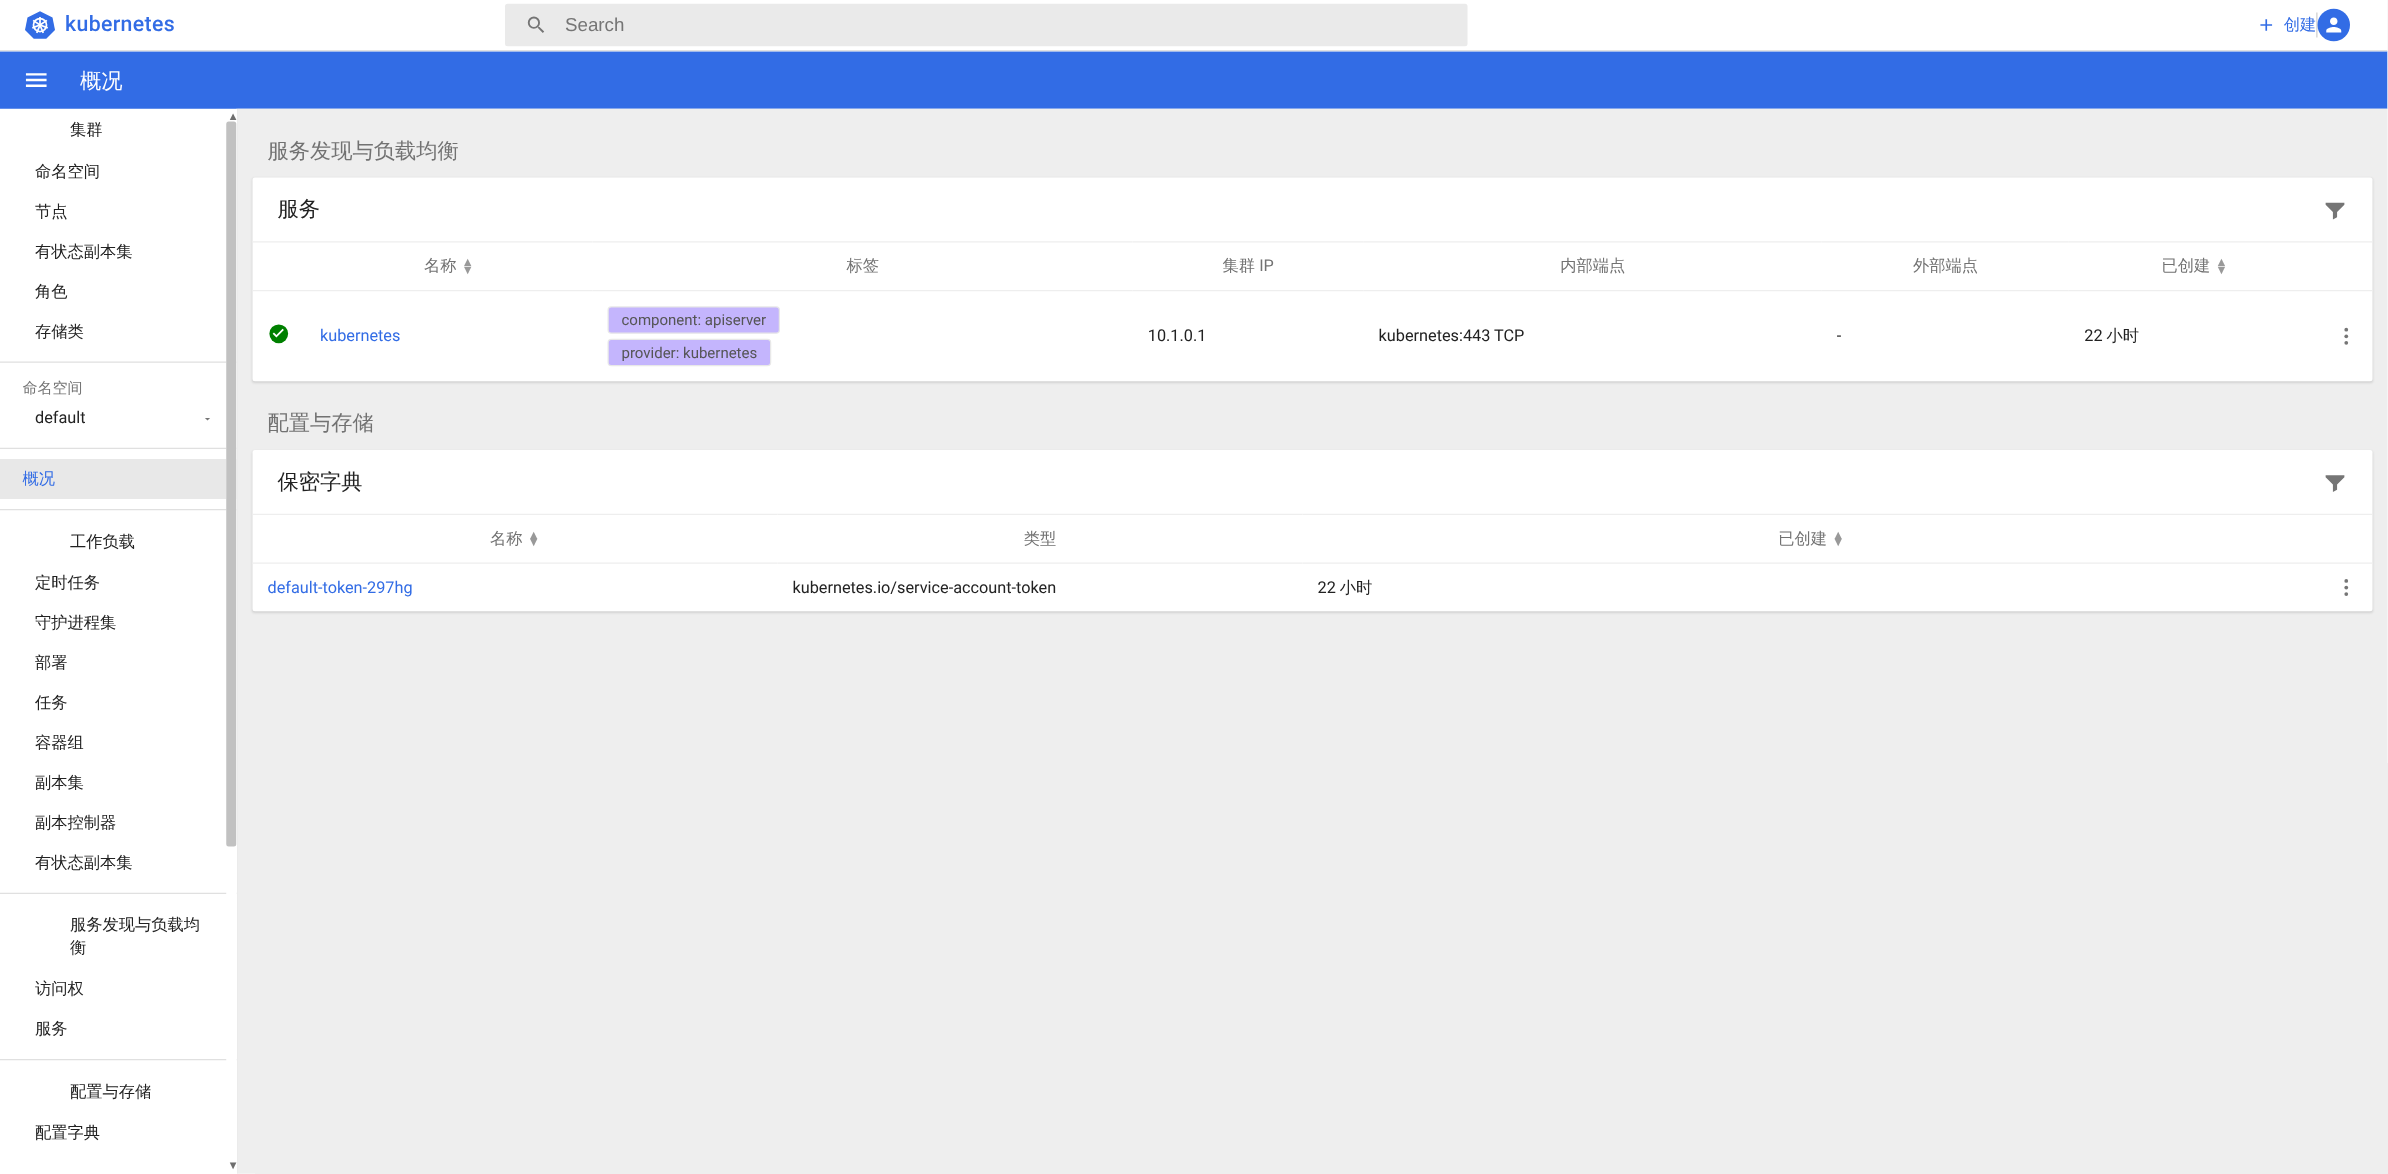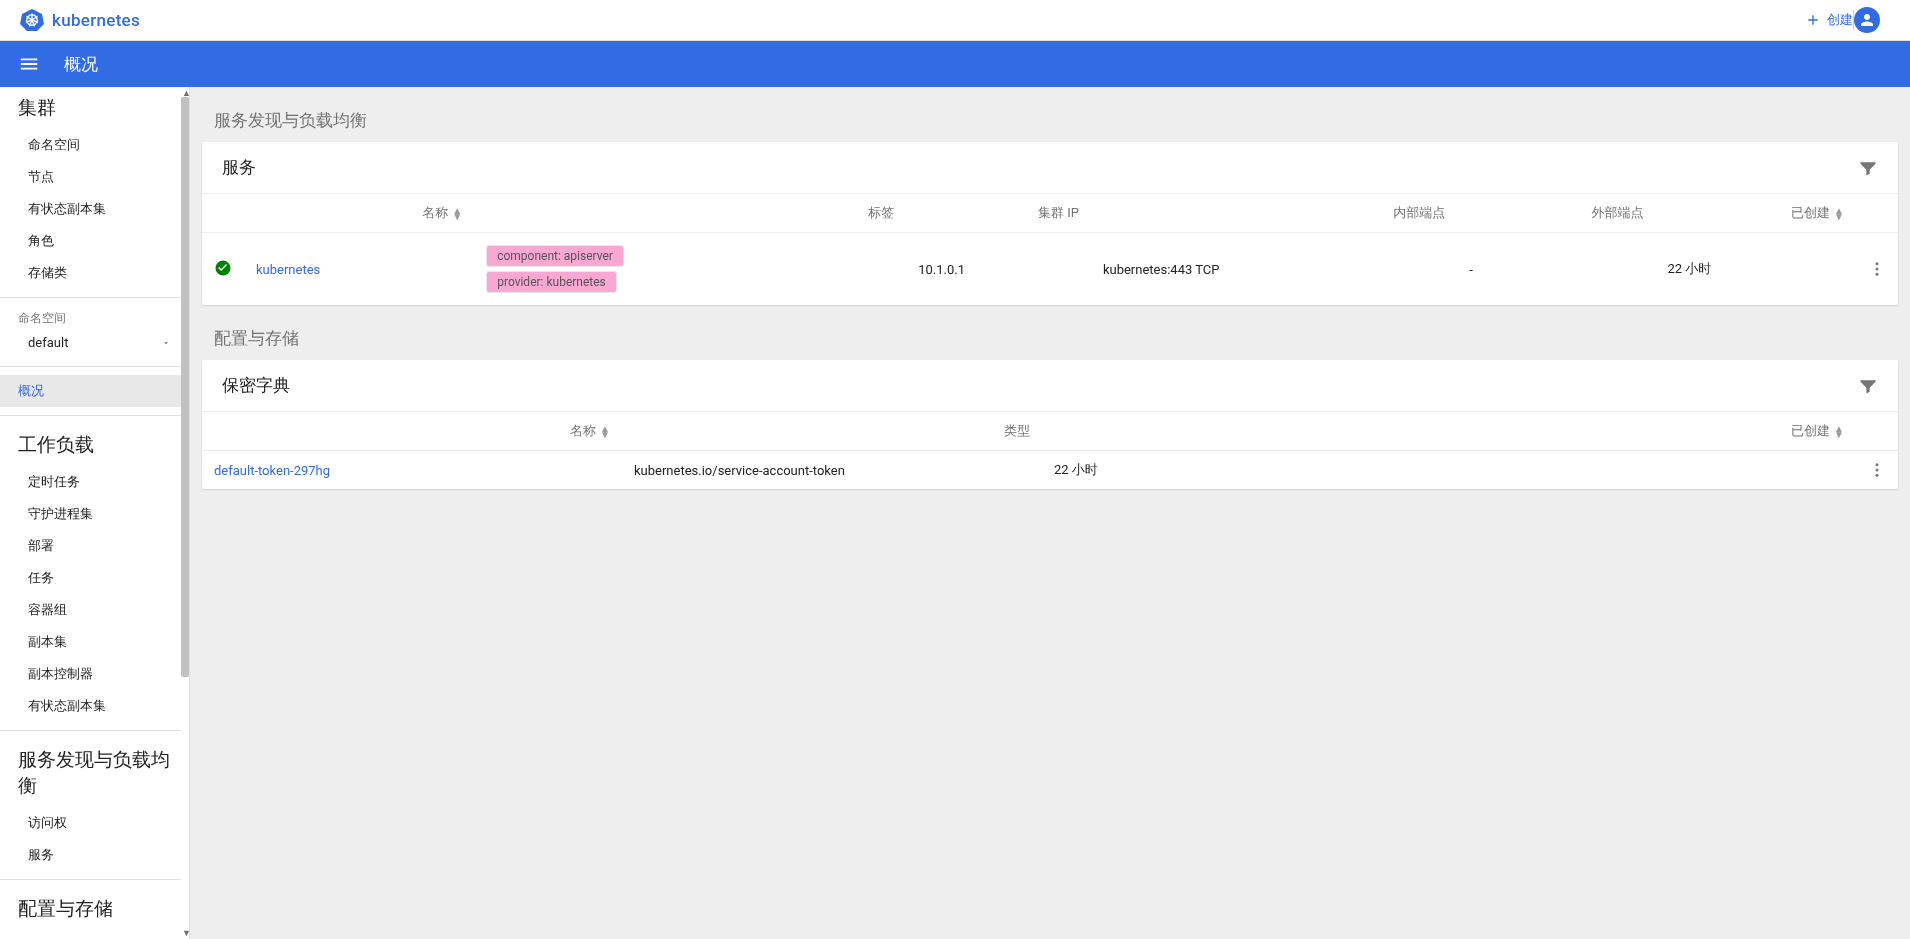--- a/index.html
+++ b/index.html
@@ -39,48 +39,48 @@
   
   .sidebar {
     width: 190px; background: #fff; border-right: 1px solid #e0e0e0; overflow-y: auto;
     position: relative;
   }
   .sidebar-scroll { position:absolute; right:0; top:0; width:8px; height:100%; background:#fff; }
   .sidebar-scroll .thumb { position:absolute; top:0; width:8px; height:80px; background:#c1c1c1; border-radius:2px;}
   .sidebar-scroll .arrow { position:absolute; font-size:9px; color:#6e6e6e; left:1px; }
   .sidebar-scroll .arrow.up { top:1px; }
   .sidebar-scroll .arrow.down { bottom:1px; }
-  .sb-heading { font-size: 19px; color: #222; padding: 8px 18px; font-weight: 400; }
+  .sb-heading { font-size: 13px; color: #222; padding: 8px 18px; font-weight: 400; margin-left: 38px; }
   .sb-item { font-size: 13px; color: #222; padding: 7px 18px 7px 28px; cursor: pointer; }
   .sb-item.active { color: #326ce5; background: #e8e8e8; padding-left:18px; }
   .sb-divider { height: 1px; background: #e0e0e0; margin: 8px 0; }
   .sb-ns-label { font-size: 12px; color: #757575; padding: 4px 18px 2px; }
   .sb-ns-select { display:flex; align-items:center; justify-content:space-between; font-size: 13px; color: #222; padding: 6px 18px 8px 28px; cursor:pointer;gap:20px; }
   
   
   .main { flex: 1; background: #eee; overflow-y: auto; padding: 0; }
   .section-title { font-size: 17px; color: #727272; padding: 22px 24px 10px; font-weight: 400; }
   .card {
     background: #fff; margin: 0 12px 0 12px; border-radius: 2px;
     box-shadow: 0 1px 2px rgba(0,0,0,0.12);
   }
   .card-header { display: flex; align-items: center; padding: 14px 20px; }
   .card-title { font-size: 17px; color: #222; flex: 1; }
   .filter-icon { color: #757575; cursor: pointer; }
   
   table.grid { width: 100%; border-collapse: collapse; font-size: 13px; }
   table.grid th {
-    text-align: right; font-weight: 400; color: #727272; padding: 10px 12px; font-size: 13px;
+    text-align: center; font-weight: 400; color: #727272; padding: 10px 12px; font-size: 13px;
     border-top: 1px solid #eee;
   }
   table.grid td { padding: 10px 12px; border-top: 1px solid #eee; color: #222; vertical-align: middle; }
   .status-dot { width:18px; height:18px; display:inline-block; }
   .link { color: #326ce5; cursor: pointer; }
   .chip {
-    display: inline-block; background: #f9a8d4; color: #555; padding: 3px 10px; border-radius: 3px;
+    display: inline-block; background: #c4b5fd; color: #555; padding: 3px 10px; border-radius: 3px;
     font-size: 12px; margin: 2px 4px 2px 0; border:1px solid #e8e8e8;
   }
   .sort-ic { font-size: 10px; color: #999; display:inline-flex; flex-direction:column; line-height:6px; margin-left:4px; vertical-align:middle;}
   .more-icon { color: #757575; cursor: pointer; text-align:center; }
   
   .col-status{width:40px;}
   .col-actions{width:40px;}
   svg { display:block; }
 </style>
 </head>
@@ -97,20 +97,28 @@
             <line x1="12" y1="12" x2="17.5" y2="8.3"></line>
             <line x1="12" y1="12" x2="18.2" y2="14.3"></line>
             <line x1="12" y1="12" x2="14.6" y2="18.3"></line>
             <line x1="12" y1="12" x2="9.4" y2="18.3"></line>
             <line x1="12" y1="12" x2="5.8" y2="14.3"></line>
             <line x1="12" y1="12" x2="6.5" y2="8.3"></line>
           </g>
         </svg>
     </span>
     <span class="brand">kubernetes</span>
+  </div>
+  <div class="search-box">
+    <span>
+      <svg width="18" height="18" viewBox="0 0 24 24" fill="#757575">
+          <path d="M15.5 14h-.79l-.28-.27A6.471 6.471 0 0016 9.5 6.5 6.5 0 109.5 16c1.61 0 3.09-.59 4.23-1.57l.27.28v.79l5 4.99L20.49 19l-4.99-5zm-6 0C7.01 14 5 11.99 5 9.5S7.01 5 9.5 5 14 7.01 14 9.5 11.99 14 9.5 14z"></path>
+        </svg>
+    </span>
+    <input type="text" placeholder="Search" style="">
   </div>
   <div class="top-right">
     <div class="create-btn">
       <span>
           <svg width="16" height="16" viewBox="0 0 24 24" fill="#326ce5">
             <path d="M19 13h-6v6h-2v-6H5v-2h6V5h2v6h6v2z"></path>
           </svg>
         </span>
       <span>创建</span>
     </div>

